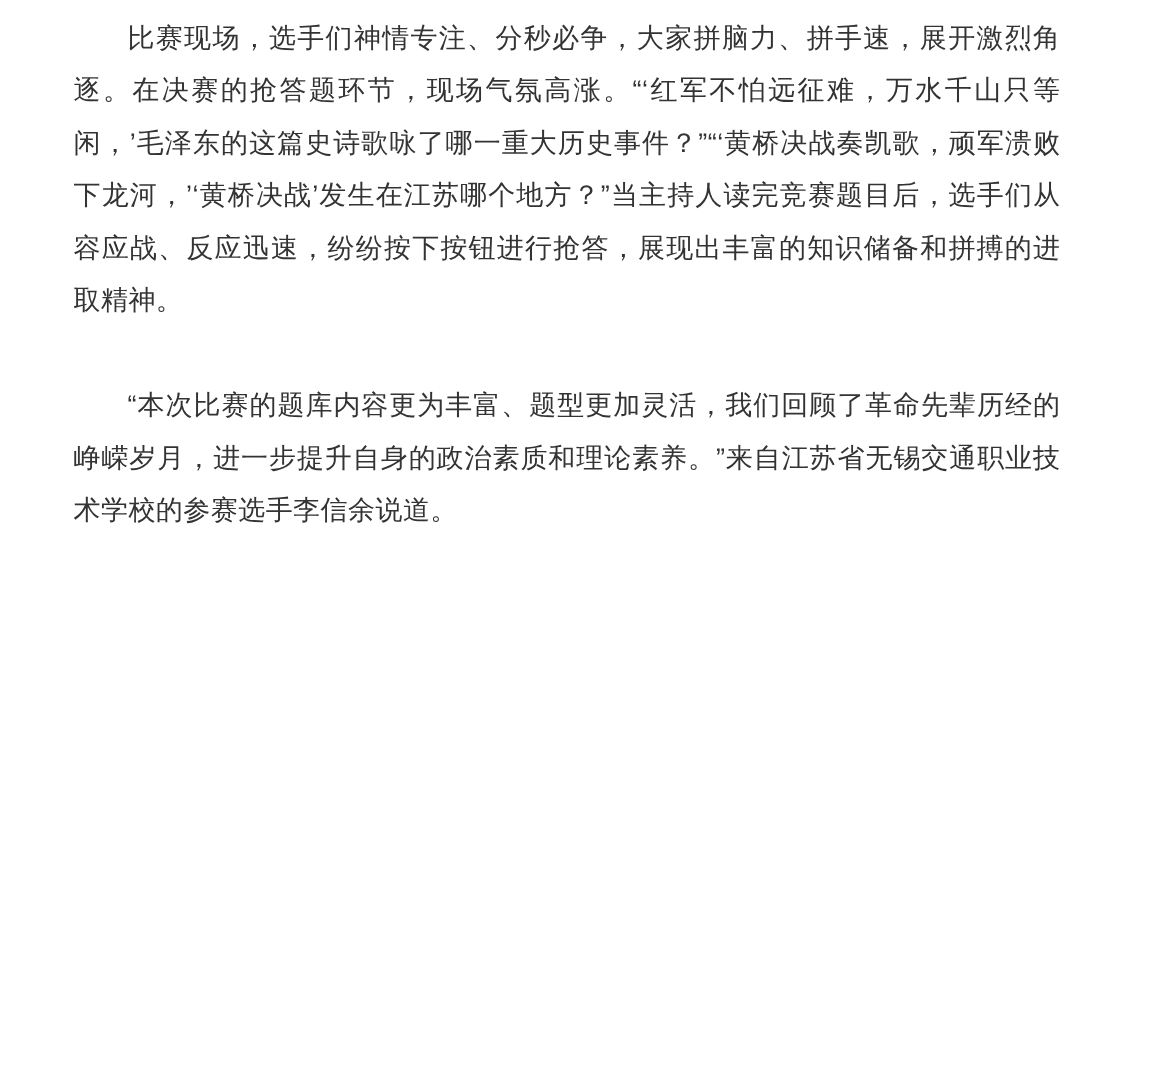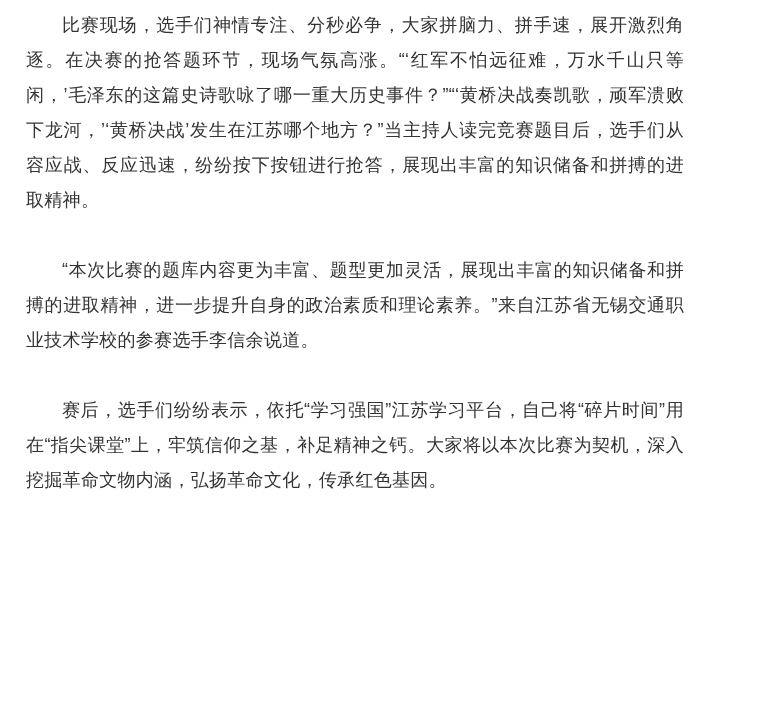--- a/index.html
+++ b/index.html
@@ -8,35 +8,34 @@
     background: #ffffff;
   }
   body {
     width: 783px;
     height: 713px;
     overflow: hidden;
     font-family: "Liberation Sans", sans-serif;
   }
   .article-body {
     box-sizing: border-box;
-    margin-left: 26px;
+    margin-left: 49px;
     width: 658px;
     padding-top: 8px;
   }
   .article-body p {
     margin: 0 0 35px 0;
     font-size: 18px;
     line-height: 35px;
     letter-spacing: 0.3px;
     color: #333333;
     text-align: justify;
     text-indent: 2em;
     word-break: break-all;
   }
 </style>
 </head>
 <body>
 
 <div class="article-body">
   <p>比赛现场，选手们神情专注、分秒必争，大家拼脑力、拼手速，展开激烈角逐。在决赛的抢答题环节，现场气氛高涨。“‘红军不怕远征难，万水千山只等闲，’毛泽东的这篇史诗歌咏了哪一重大历史事件？”“‘黄桥决战奏凯歌，顽军溃败下龙河，’‘黄桥决战’发生在江苏哪个地方？”当主持人读完竞赛题目后，选手们从容应战、反应迅速，纷纷按下按钮进行抢答，展现出丰富的知识储备和拼搏的进取精神。</p>
-  <p>“本次比赛的题库内容更为丰富、题型更加灵活，展现出丰富的知识储备和拼搏的进取精神，进一步提升自身的政治素质和理论素养。”来自江苏省无锡交通职业技术学校的参赛选手李信余说道。</p>
-  <p>赛后，选手们纷纷表示，依托“学习强国”江苏学习平台，自己将“碎片时间”用在“指尖课堂”上，牢筑信仰之基，补足精神之钙。大家将以本次比赛为契机，深入挖掘革命文物内涵，弘扬革命文化，传承红色基因。</p>
+  <p>“本次比赛的题库内容更为丰富、题型更加灵活，我们回顾了革命先辈历经的峥嵘岁月，进一步提升自身的政治素质和理论素养。”来自江苏省无锡交通职业技术学校的参赛选手李信余说道。</p>
 </div>
 
 </body></html>

